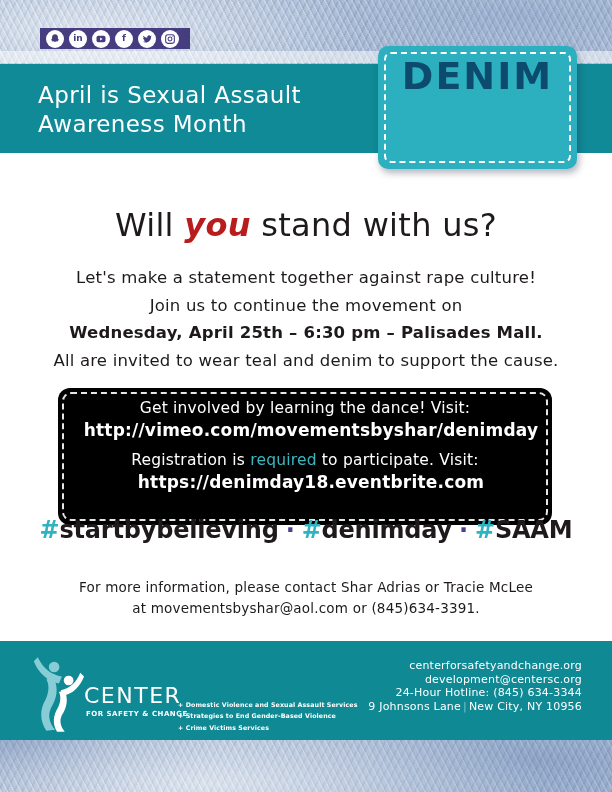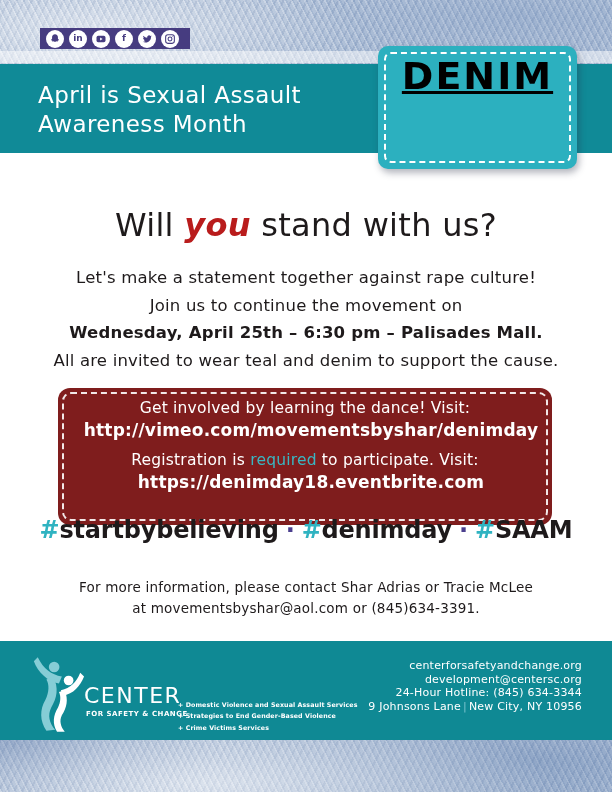--- a/index.html
+++ b/index.html
@@ -40,35 +40,35 @@
   .banner { position:absolute; left:0; top:64px; width:100%; height:89px; background:#108a97; }
   .banner-text { position:absolute; left:38px; top:17px; color:#fff; font-size:23px; line-height:29px; letter-spacing:.4px; }
 
   
   .badge {
     position:absolute; left:378px; top:46px; width:199px; height:123px;
     background:#2cb0bf; border-radius:10px; text-align:center;
     box-shadow:2px 4px 7px rgba(40,45,70,.35);
   }
   .badge-border { position:absolute; inset:6px; border:2px dashed #fff; border-radius:7px; pointer-events:none; }
-  .badge-word1 { margin-top:9px; color:#000000; font-weight:bold; font-size:38px; line-height:42px; letter-spacing:2px;text-decoration:underline; }
+  .badge-word1 { margin-top:9px; color:#0c4a6e; font-weight:bold; font-size:38px; line-height:42px; letter-spacing:2px; }
   .badge-word2 { color:#fff; font-weight:bold; font-size:58px; line-height:56px; letter-spacing:3px; margin-top:-3px; }
 
   
   .heading { position:absolute; left:0; top:206px; width:100%; text-align:center; font-size:32px; letter-spacing:.3px; color:#1e1a1b; }
   .heading .you { color:#b91c1c; font-weight:bold; font-style:italic; }
 
   
   .body-copy { position:absolute; left:0; top:264px; width:100%; text-align:center; font-size:16.5px; line-height:27.5px; letter-spacing:.2px; }
   .body-copy .bold { font-weight:bold; }
 
   
   .info-box {
     position:absolute; left:58px; top:388px; width:494px; height:137px;
-    background:#7f1d1d; border-radius:12px; color:#fff; text-align:center;
+    background:#000000; border-radius:12px; color:#fff; text-align:center;
   }
   .ib-border { position:absolute; inset:4px; border:2px dashed rgba(255,255,255,.9); border-radius:9px; pointer-events:none; }
   .ib-line { font-size:15.5px; line-height:21px; letter-spacing:.2px; }
   .ib-first { padding-top:10px; }
   .ib-link { font-weight:bold; font-size:17px; line-height:22px; letter-spacing:.2px; cursor:pointer;padding-left:12px; }
   .ib-gap { margin-top:9px; }
   .accent { color:#3ab6c2; }
 
   
   .hashtags { position:absolute; left:0; top:516px; width:100%; text-align:center; font-size:24px; font-weight:600; letter-spacing:-.2px; }

